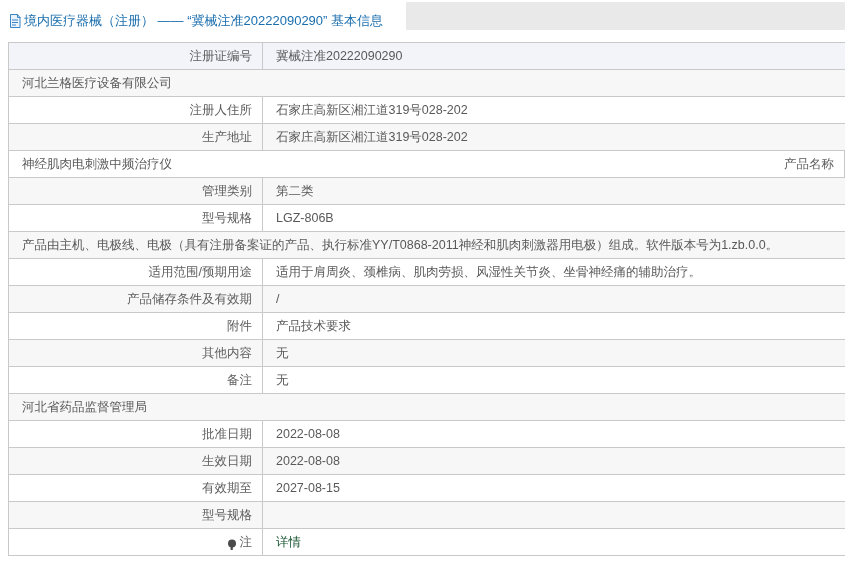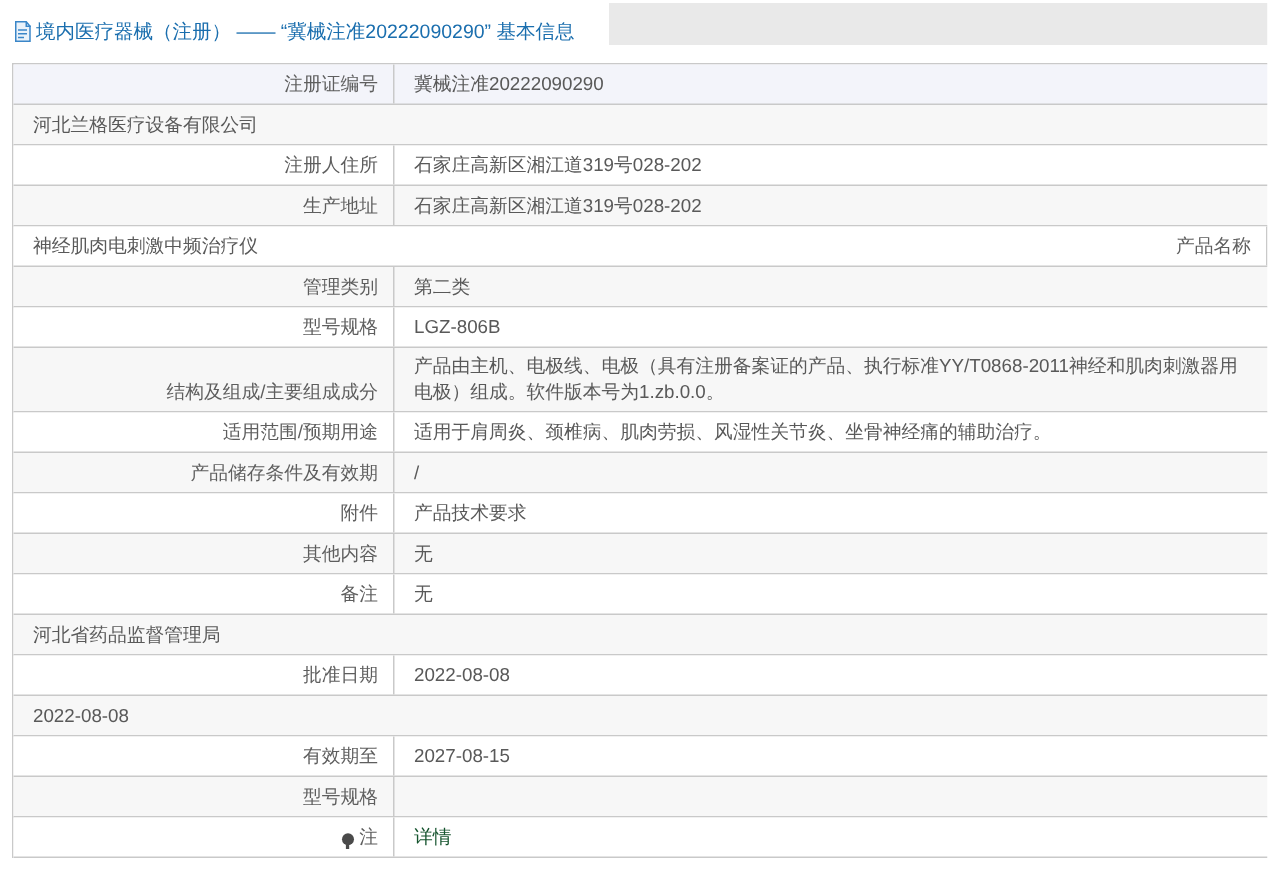--- a/index.html
+++ b/index.html
@@ -153,23 +153,20 @@
     </div>
     <div class="row">
       <div class="cell label">
         <span>型号规格</span>
       </div>
       <div class="cell value">
         <span>LGZ-806B</span>
       </div>
     </div>
     <div class="row">
-      <div class="cell label">
-        <span>结构及组成/主要组成成分</span>
-      </div>
       <div class="cell value">
         <span>产品由主机、电极线、电极（具有注册备案证的产品、执行标准YY/T0868-2011神经和肌肉刺激器用电极）组成。软件版本号为1.zb.0.0。</span>
       </div>
     </div>
     <div class="row">
       <div class="cell label">
         <span>适用范围/预期用途</span>
       </div>
       <div class="cell value">
         <span>适用于肩周炎、颈椎病、肌肉劳损、风湿性关节炎、坐骨神经痛的辅助治疗。</span>
@@ -214,20 +211,23 @@
     </div>
     <div class="row">
       <div class="cell label">
         <span>批准日期</span>
       </div>
       <div class="cell value">
         <span>2022-08-08</span>
       </div>
     </div>
     <div class="row">
+      <div class="cell label">
+        <span>生效日期</span>
+      </div>
       <div class="cell value">
         <span>2022-08-08</span>
       </div>
     </div>
     <div class="row">
       <div class="cell label">
         <span>有效期至</span>
       </div>
       <div class="cell value">
         <span>2027-08-15</span>

